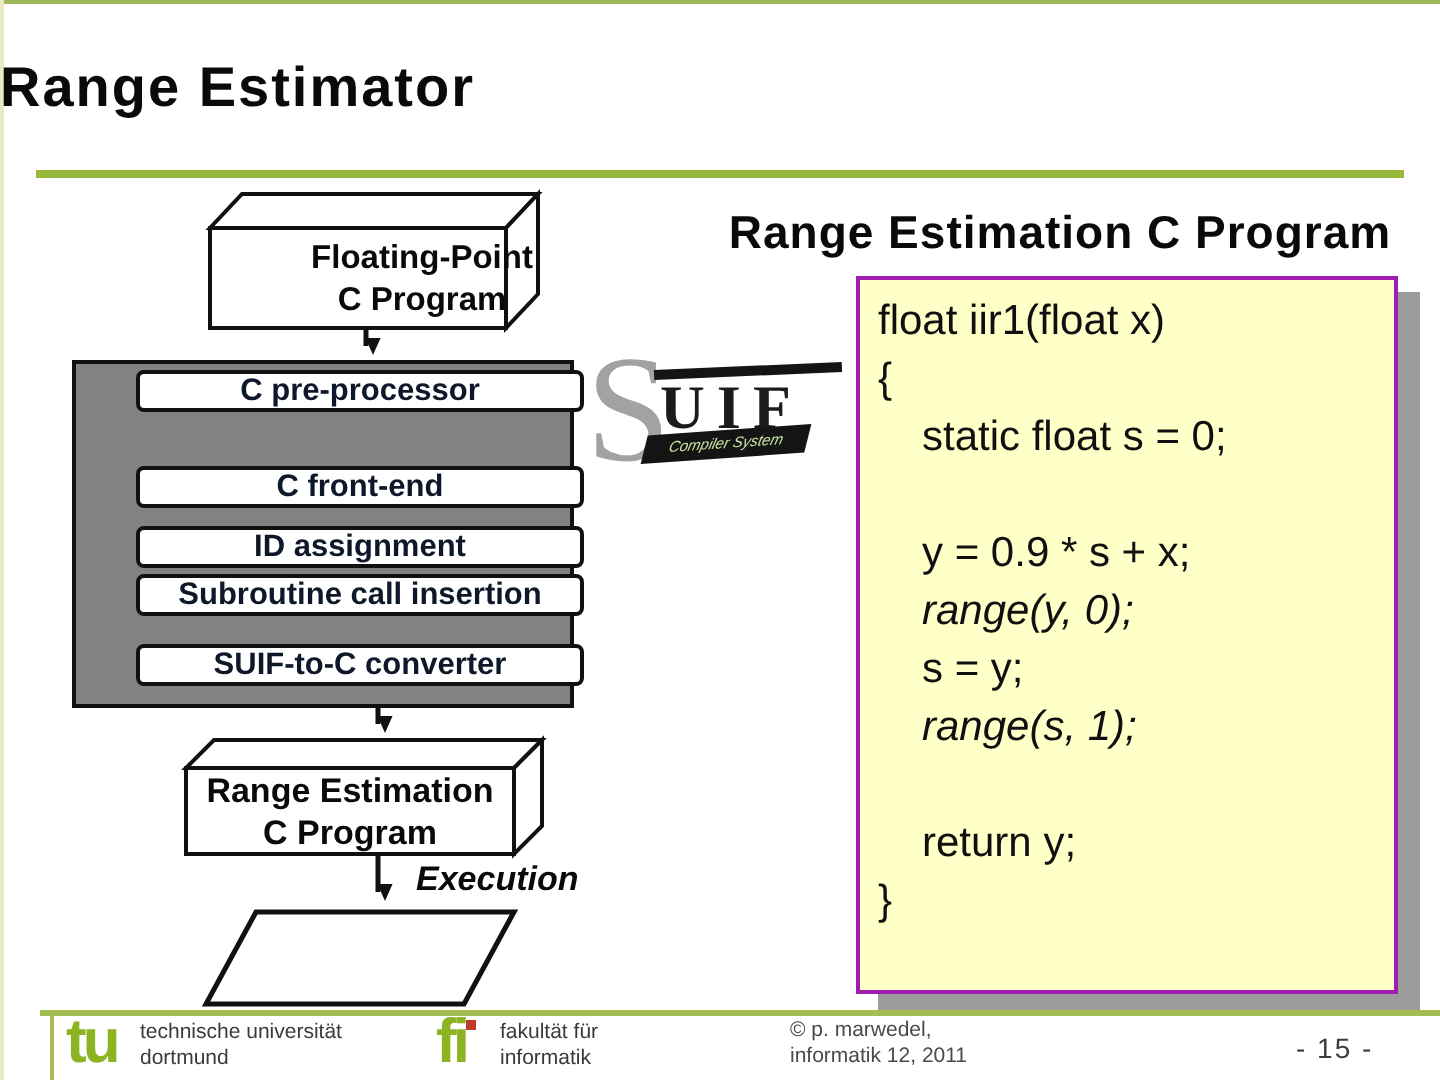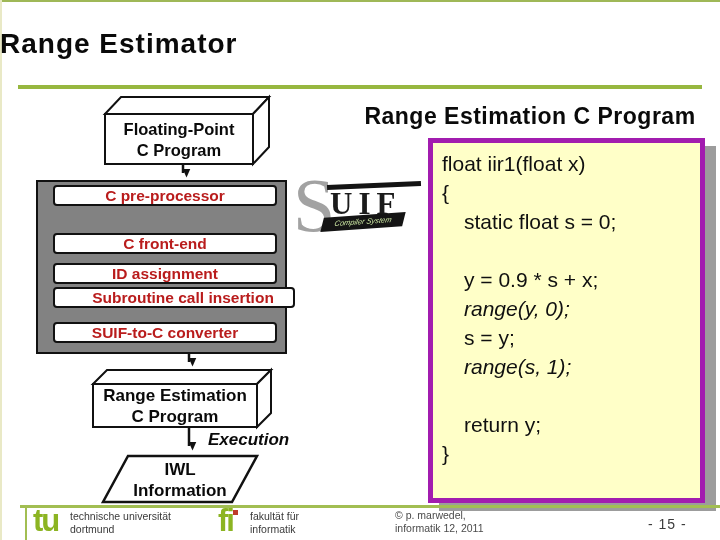--- a/index.html
+++ b/index.html
@@ -15,44 +15,44 @@
   #title-rule{left:18px;top:85px;width:684px;height:4px;background:#97b73f;}
 
   
   #diagram-svg{left:0;top:0;width:720px;height:540px;}
   .cube{fill:#ffffff;stroke:#111;stroke-width:2;}
   .flowline{stroke:#111;stroke-width:2.5;}
   .para{fill:#ffffff;stroke:#111;stroke-width:2.5;}
 
   
   .cube-label{font-weight:bold;text-align:center;line-height:21px;font-size:16.5px;color:#0a0a0a;}
-  #src-label{left:105px;top:119px;width:148px;}
+  #src-label{left:105px;top:119px;width:148px;padding-left:32px;}
   #res-label{left:93px;top:385px;width:164px;font-size:17px;}
 
   
   #pipeline{left:36px;top:180px;width:247px;height:170px;background:#828282;border:2px solid #111;}
   .step{
-    position:absolute;left:53px;width:220px;height:17px;background:#fff;border:2px solid #111;border-radius:4px;
-    font-weight:bold;font-size:15.5px;text-align:center;line-height:17px;color:#b91c1c;
+    position:absolute;left:68px;width:220px;height:17px;background:#fff;border:2px solid #111;border-radius:4px;
+    font-weight:bold;font-size:15.5px;text-align:center;line-height:17px;color:#0f172a;
   }
 
   #execution-label{left:208px;top:430px;width:110px;font-weight:bold;font-style:italic;font-size:17px;color:#0a0a0a;}
   #iwl-label{left:103px;top:459px;width:154px;text-align:center;font-weight:bold;font-size:17px;line-height:21px;color:#0a0a0a;}
 
   
   #suif-s{left:293px;top:170px;font-family:"Liberation Serif",serif;font-size:76px;line-height:70px;color:#a2a2a2;font-weight:normal;}
   #suif-bar{left:327px;top:183px;width:94px;height:5px;background:#141414;transform:rotate(-2.5deg);}
   #suif-uif{left:330px;top:186px;font-family:"Liberation Serif",serif;font-size:31px;font-weight:bold;letter-spacing:6px;color:#1b1b1b;}
   #suif-banner{left:322px;top:215px;width:82px;height:14px;background:#141414;transform:rotate(-4deg) skewX(-18deg);
     text-align:center;line-height:14px;font-size:7.5px;color:#cbe6a2;font-style:italic;}
 
   
   #code-heading{left:353px;top:103px;width:354px;text-align:center;font-weight:bold;font-size:23px;letter-spacing:.5px;color:#0a0a0a;}
   #code-panel{
-    left:428px;top:138px;width:258px;height:349px;background:#ffffc8;border:5px solid #a21caf;
+    left:428px;top:138px;width:258px;height:349px;background:#ffffc8;border:2px solid #a21caf;
     box-shadow:11px 8px 0 #9c9c9c;padding:6px 0 0 9px;
   }
   .code-line{height:29px;line-height:29px;font-size:21px;color:#101010;white-space:pre;}
   .ind{padding-left:22px;}
   .it{font-style:italic;}
 
   
   #footer-rule{left:20px;top:505px;width:700px;height:3px;background:#a2be52;}
   #footer-tick{left:25px;top:505px;width:2px;height:35px;background:#a2be52;}
   .logo-green{font-weight:bold;font-size:31px;letter-spacing:-2px;color:#8cb422;line-height:27px;}
@@ -111,34 +111,30 @@
 
   <div class="abs cube-label" id="src-label">
     <div>Floating-Point</div>
     <div>C Program</div>
   </div>
 
   <div class="abs" id="pipeline"></div>
   <div class="step" style="top:185px;">C pre-processor</div>
   <div class="step" style="top:221px;margin-top:12px;">C front-end</div>
   <div class="step" style="top:252px;margin-top:11px;">ID assignment</div>
-  <div class="step" style="top:287px;padding-left:18px;">Subroutine call insertion</div>
+  <div class="step" style="top:287px;">Subroutine call insertion</div>
   <div class="step" style="top:322px;">SUIF-to-C converter</div>
 
   <div class="abs cube-label" id="res-label">
     <div>Range Estimation</div>
     <div>C Program</div>
   </div>
 
   <div class="abs" id="execution-label">Execution</div>
 
-  <div class="abs" id="iwl-label">
-    <div>IWL</div>
-    <div>Information</div>
-  </div>
 
   <div>
     <div class="abs" id="suif-s">S</div>
     <div class="abs" id="suif-bar"></div>
     <div class="abs" id="suif-uif">UIF</div>
     <div class="abs" id="suif-banner">Compiler System</div>
   </div>
 
   <div class="abs" id="code-heading">Range Estimation C Program</div>
 

